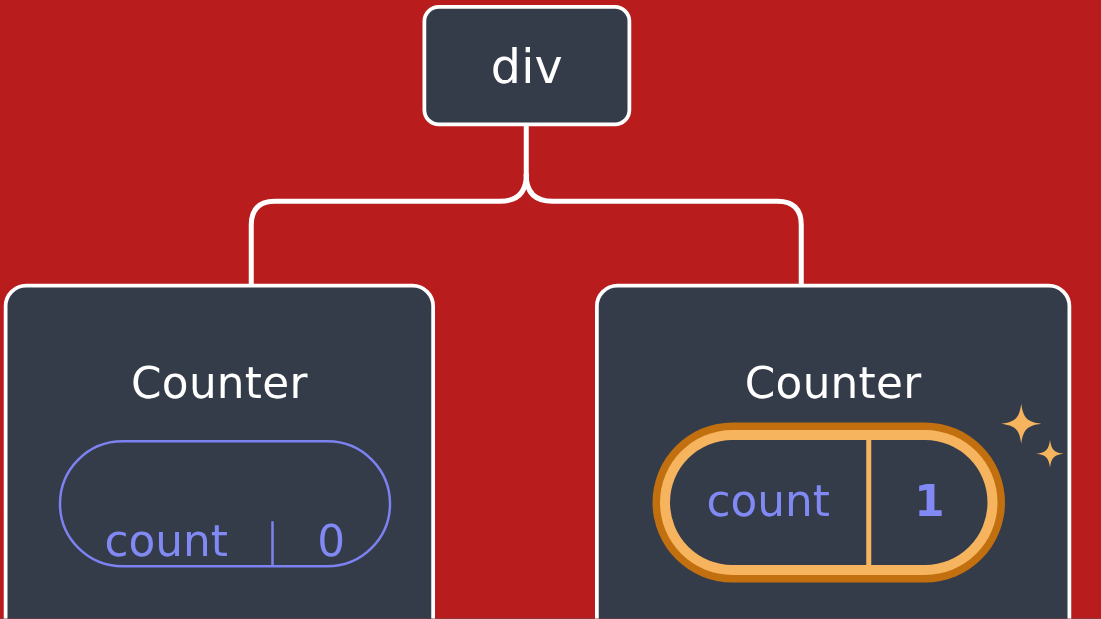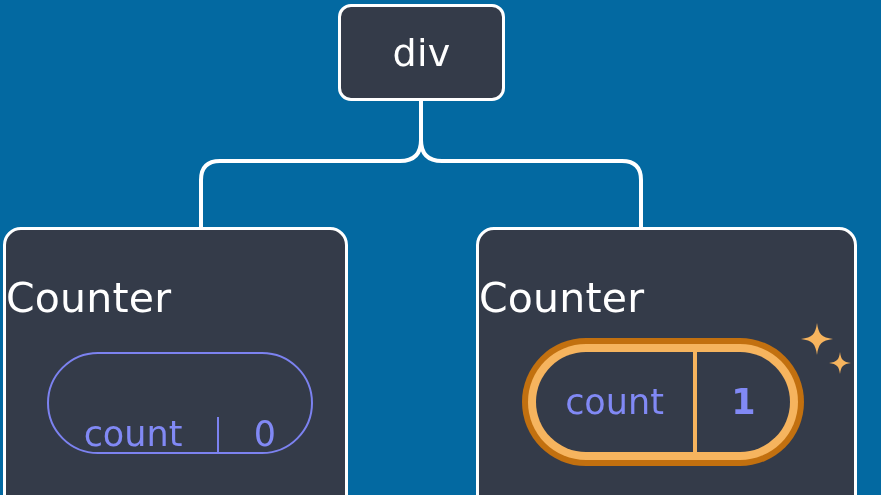--- a/index.html
+++ b/index.html
@@ -4,21 +4,21 @@
 <style>
   html, body {
     margin: 0;
     padding: 0;
     background: #4d6670;
   }
   #stage {
     position: relative;
     width: 881px;
     height: 495px;
-    background: #0369a1;
+    background: #b91c1c;
     overflow: hidden;
     font-family: "DejaVu Sans", sans-serif;
   }
 
   
   .connector-layer {
     position: absolute;
     left: 0; top: 0;
     width: 881px; height: 495px;
     pointer-events: none;
@@ -57,24 +57,24 @@
     height: 290px;
     top: 227px;
     border-radius: 18px;
   }
   .node-counter-left  { left: 3px;   width: 345px; }
   .node-counter-right { left: 476px; width: 381px; }
 
   .node-counter .node-title {
     position: absolute;
     left: 0; right: 0;
-    top: 48px;
-    text-align: left;
+    top: 60px;
+    text-align: center;
     color: #ffffff;
-    font-size: 41px;
+    font-size: 35px;
     line-height: 1;
     letter-spacing: 0.2px;
   }
 
   
   .pill {
     position: absolute;
     box-sizing: border-box;
     display: flex;
     align-items: flex-end;

